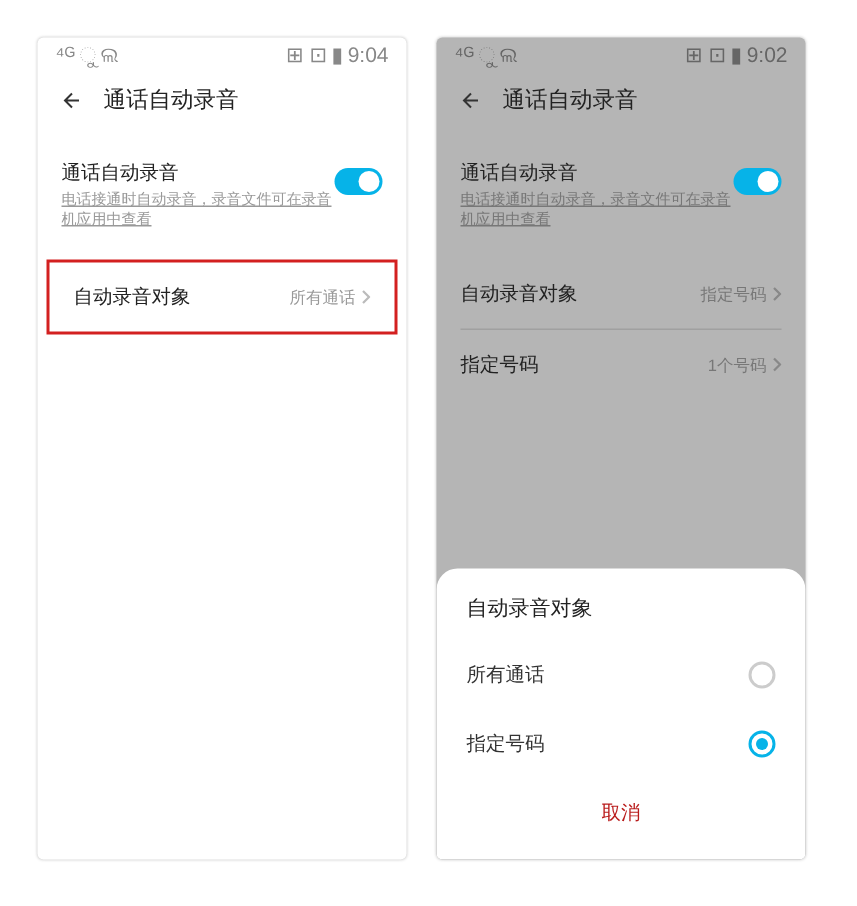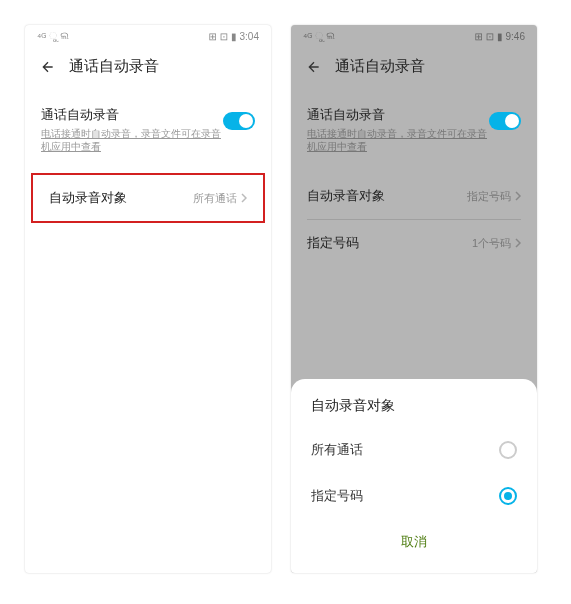--- a/index.html
+++ b/index.html
@@ -19,21 +19,21 @@
       position: relative;
       overflow: hidden;
     }
     .phone.dim { background: #b5b5b5; }
     .status-bar {
       height: 22px;
       display: flex;
       justify-content: space-between;
       align-items: center;
       padding: 0 12px;
-      font-size: 10px;
+      font-size: 14px;
       color: #888;
       text-align: right;
     }
     .phone.dim .status-bar { color: #666; }
     .status-left, .status-right { display: flex; gap: 3px; align-items: center; }
     .header {
       display: flex;
       align-items: center;
       padding: 10px 14px;
       gap: 12px;
@@ -149,38 +149,38 @@
       left: 3px;
       width: 8px;
       height: 8px;
       background: #06b3e8;
       border-radius: 50%;
     }
     .sheet-cancel {
       text-align: center;
       padding: 14px;
       font-size: 13px;
-      color: #4d7c0f;
+      color: #b91c1c;
       cursor: pointer;
     }
   </style>
 </head>
 <body>
 
 <div class="phone">
   <div class="status-bar">
     <div class="status-left">
       <span>⁴ᴳ</span>
         <span>ୁ</span>
         <span>ଲ</span>
     </div>
     <div class="status-right">
       <span>⊞ ⊡</span>
       <span>▮</span>
-      <span>3:04</span>
+      <span>9:04</span>
     </div>
   </div>
   <div class="header">
     <div class="back-icon">
       <svg viewBox="0 0 24 24" fill="none" stroke="#333" stroke-width="2">
           <path d="M19 12H5M12 19l-7-7 7-7"></path>
         </svg>
     </div>
     <div class="page-title">通话自动录音</div>
   </div>
@@ -209,21 +209,21 @@
 <div class="phone dim">
   <div class="status-bar">
     <div class="status-left">
       <span>⁴ᴳ</span>
         <span>ୁ</span>
         <span>ଲ</span>
     </div>
     <div class="status-right">
       <span>⊞ ⊡</span>
       <span>▮</span>
-      <span>9:46</span>
+      <span>9:02</span>
     </div>
   </div>
   <div class="header">
     <div class="back-icon">
       <svg viewBox="0 0 24 24" fill="none" stroke="#333" stroke-width="2">
           <path d="M19 12H5M12 19l-7-7 7-7"></path>
         </svg>
     </div>
     <div class="page-title">通话自动录音</div>
   </div>

